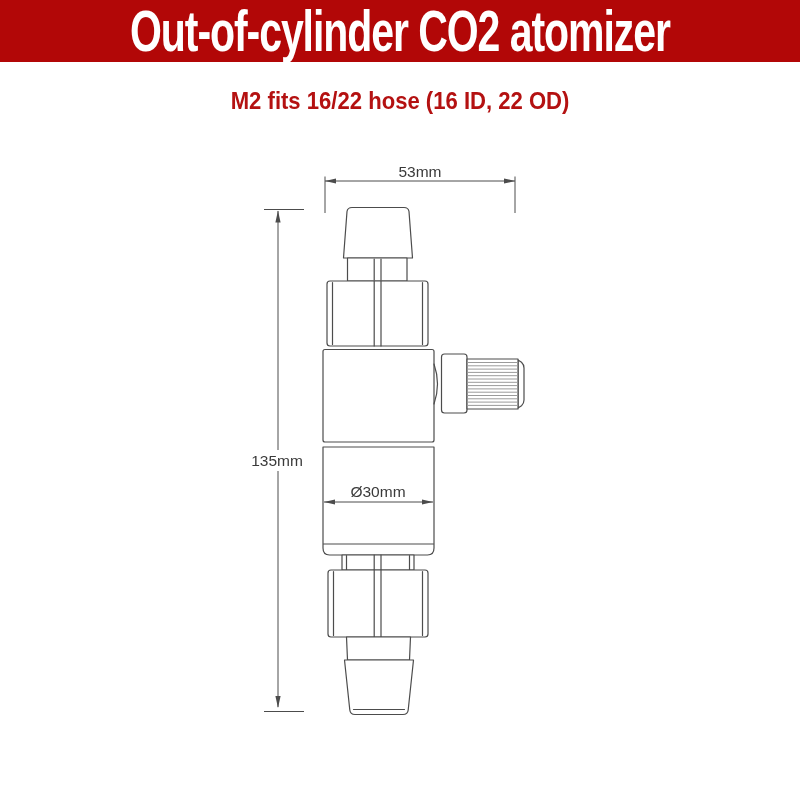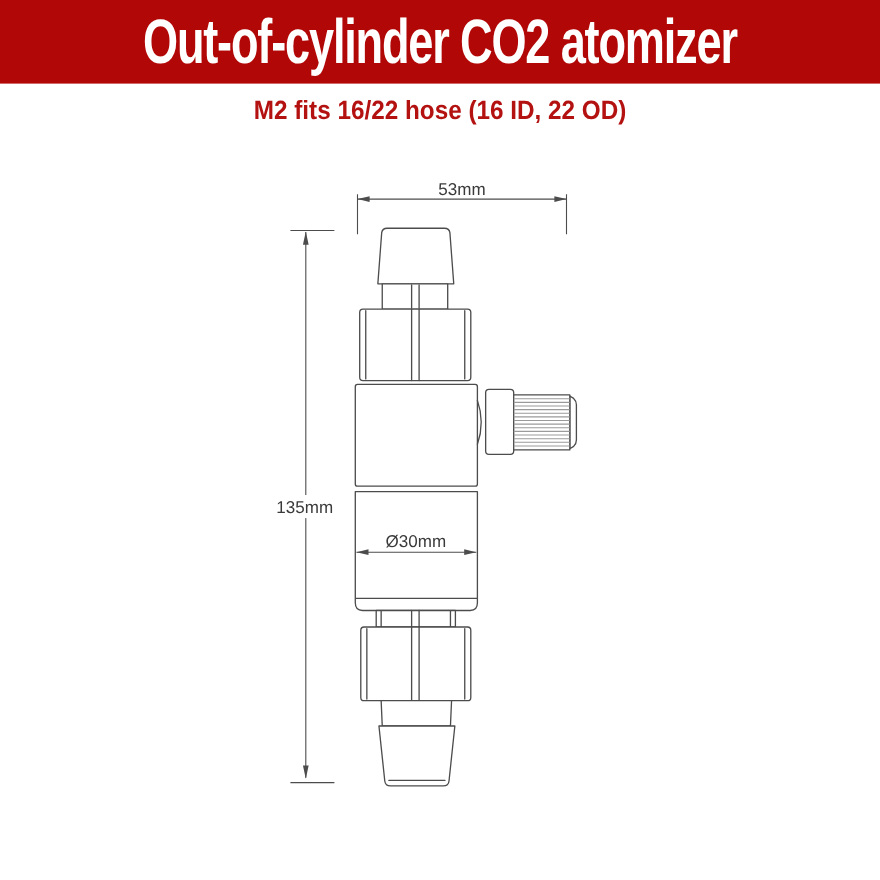--- a/index.html
+++ b/index.html
@@ -2,21 +2,21 @@
 <html><head>
 <meta charset="utf-8">
 <style>
   html,body{margin:0;padding:0;}
   body{
     width:800px;height:800px;background:#ffffff;
     font-family:"Liberation Sans", sans-serif;
     position:relative;overflow:hidden;
   }
   .banner{
-    position:absolute;left:0;top:0;width:800px;height:76px;
+    position:absolute;left:0;top:0;width:800px;height:62px;
     display:flex;align-items:center;justify-content:center;
   }
   .banner-title{
     display:inline-block;
     color:#ffffff;
     font-size:57px;
     font-weight:bold;
     letter-spacing:-1.5px;
     white-space:nowrap;
     transform:scaleX(0.72);

